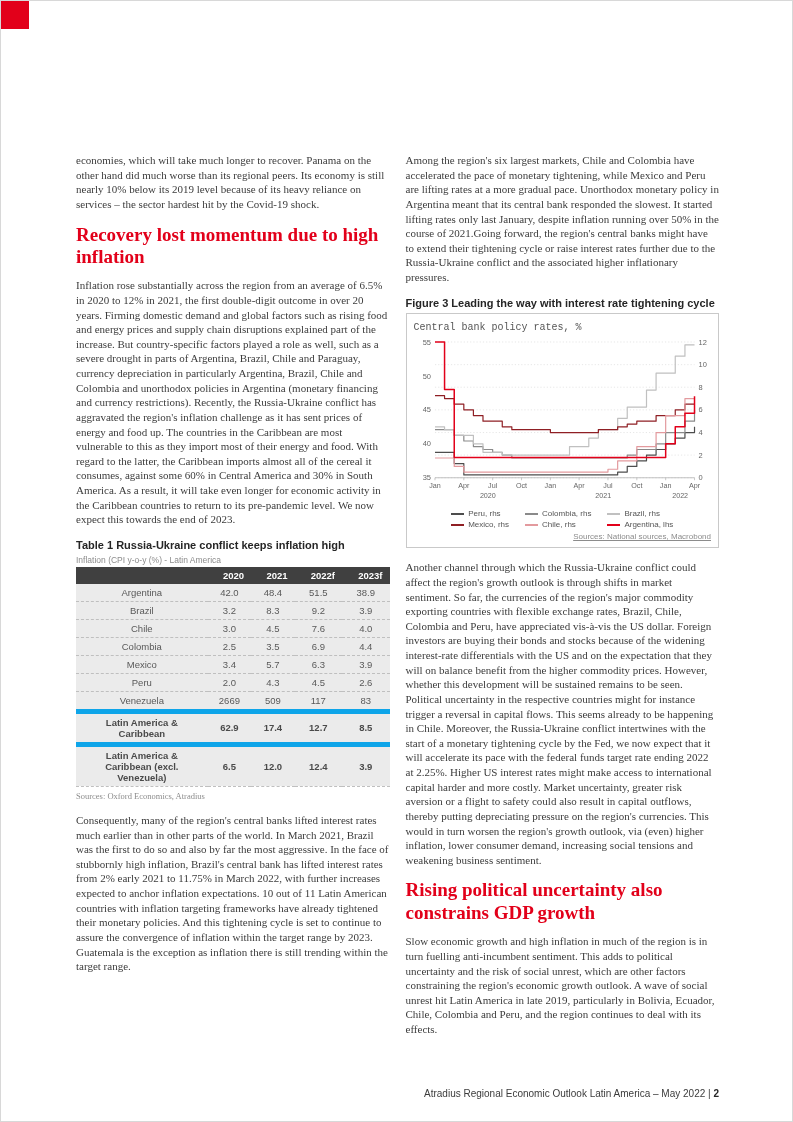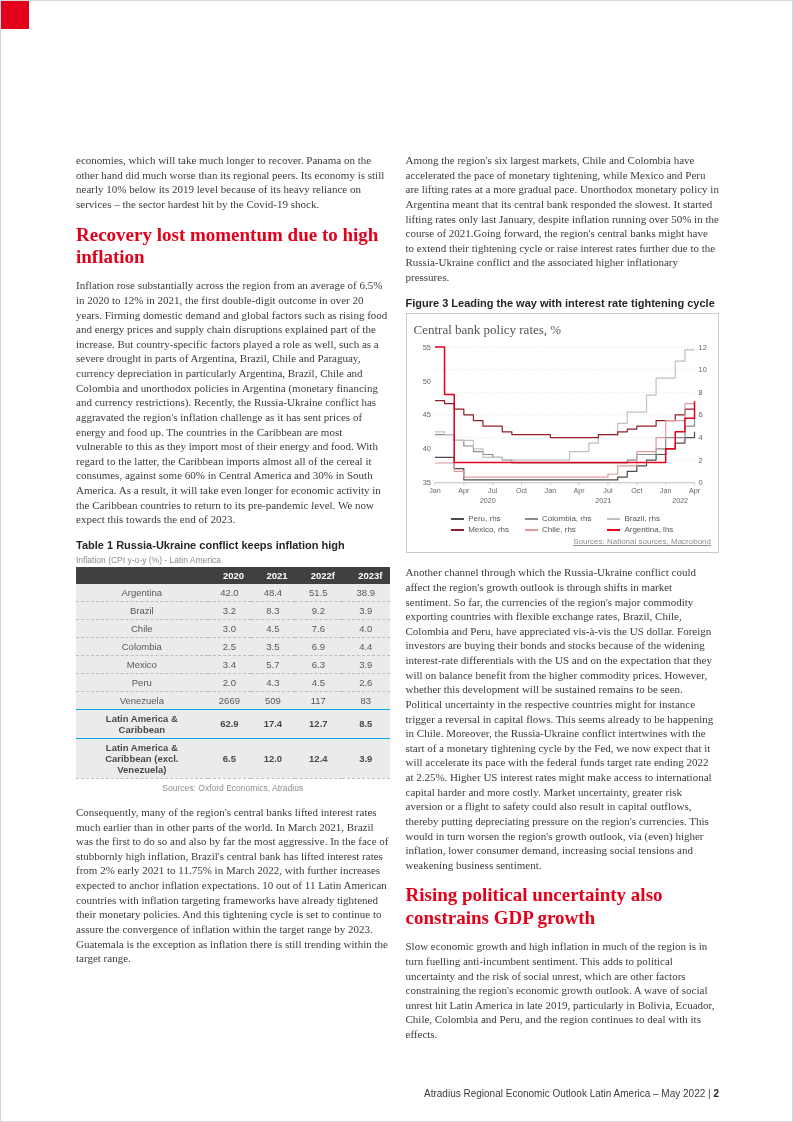--- a/index.html
+++ b/index.html
@@ -23,27 +23,27 @@
   }
   .tbl-sub { font-family:"Liberation Sans", sans-serif; font-size:8.5px; color:#8c8c8c; margin-bottom:2px; }
   table.inflation { width:100%; border-collapse:collapse; font-family:"Liberation Sans", sans-serif; font-size:9.5px; }
   table.inflation th { background:#404040; color:#ffffff; font-weight:700; padding:3px 7px; text-align:right; }
   table.inflation th:first-child { text-align:left; width:42%; }
   table.inflation td {
     background:#ebebeb; color:#595959; padding:3px 7px; text-align:center;
     border-bottom:1px dashed #bfbfbf;
   }
   table.inflation td:first-child { text-align:center; }
-  table.inflation tr.bold td { font-weight:700; color:#4a4a4a; border-top:1px solid #0ea5e9; }
+  table.inflation tr.bold td { font-weight:700; color:#4a4a4a; border-top:5px solid #0ea5e9; }
   .tbl-sources, .fig-sources {
-    font-family:Liberation Sans, sans-serif; font-size:8.5px; color:#8c8c8c;
-    text-align:center; margin-top:4px; margin-bottom:12px;
+    font-family:Liberation Serif, serif; font-size:8.5px; color:#8c8c8c;
+    text-align:left; margin-top:4px; margin-bottom:12px;
   }
   .fig-box { border:1px solid #c9c9c9; padding:8px 7px 6px 7px; margin-bottom:12px; }
-  .chart-title { font-family:Liberation Serif, serif; font-size:13px; color:#555; margin-bottom:2px; }
+  .chart-title { font-family:Liberation Mono, monospace; font-size:10px; color:#555; margin-bottom:2px; }
   #chart-svg { width:100%; display:block; }
   #chart-legend {
     display:grid; grid-template-columns:repeat(3, auto); justify-content:center;
     column-gap:16px; row-gap:2px; margin-top:5px;
     font-family:"Liberation Sans", sans-serif; font-size:8px; color:#555;
   }
   .legend-item { display:flex; align-items:center; gap:4px; }
   .legend-swatch { width:13px; height:2px; display:inline-block; }
   .fig-sources-inner { font-family:"Liberation Sans", sans-serif; font-size:8px; color:#8c8c8c; text-align:right; margin-top:3px;text-decoration:underline; }
   .footer {

